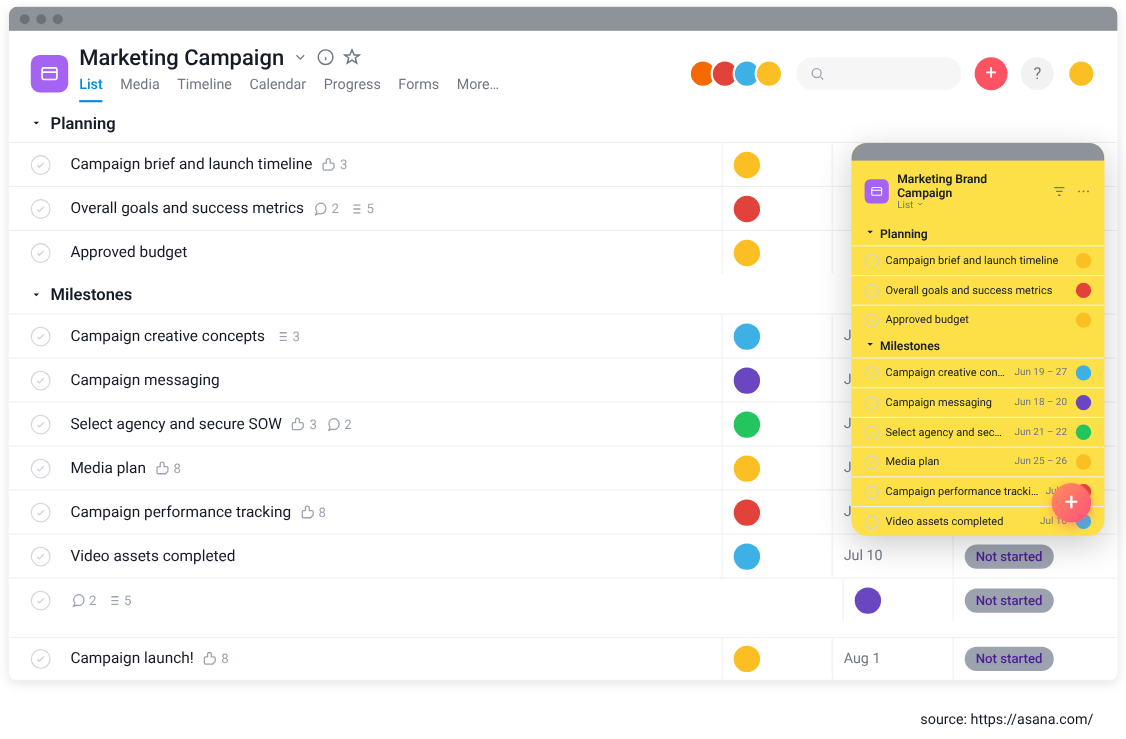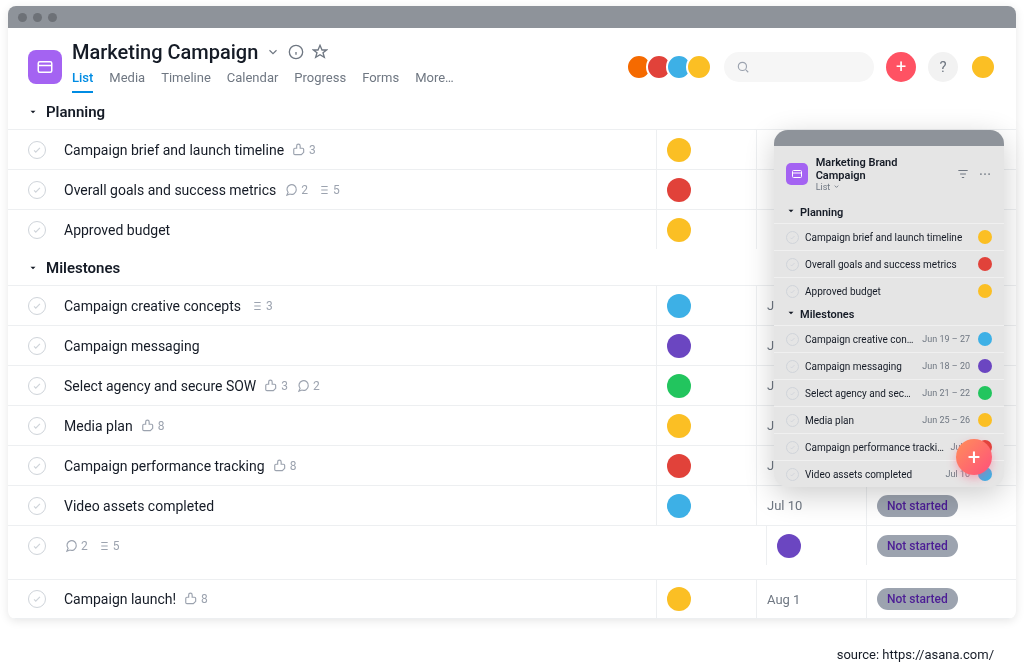--- a/index.html
+++ b/index.html
@@ -46,21 +46,21 @@
   .task-name-cell { flex: 1; display: flex; align-items: center; gap: 8px; }
   .meta-icon { color: #9ca3af; display: inline-flex; align-items: center; gap: 3px; font-size: 12px; }
   .meta-icon svg { width: 14px; height: 14px; }
   .assignee-cell { width: 100px; border-left: 1px solid #edeff1; padding-left: 10px; height: 100%; display: flex; align-items: center; }
   .date-cell { width: 110px; border-left: 1px solid #edeff1; padding-left: 10px; height: 100%; display: flex; align-items: center; font-size: 13px; color: #6f7782; }
   .status-cell { width: 110px; border-left: 1px solid #edeff1; padding-left: 10px; height: 100%; display: flex; align-items: center; }
   .pad-cell { width: 20px; }
   .pill { display: inline-flex; align-items: center; height: 22px; padding: 0 10px; border-radius: 11px; color: #4c1d95; font-size: 12px; font-weight: 500; white-space: nowrap; overflow: hidden; }
 
   
-  .mobile { position: absolute; top: 130px; right: 20px; width: 230px; background: #e5e5e5; border-radius: 14px; box-shadow: 0 8px 30px rgba(0,0,0,0.2); overflow: hidden; }
+  .mobile { position: absolute; top: 130px; right: 20px; width: 230px; background: #fde047; border-radius: 14px; box-shadow: 0 8px 30px rgba(0,0,0,0.2); overflow: hidden; }
   .m-bar { height: 16px; background: #8e939a; }
   .m-head { padding: 10px 12px; display: flex; align-items: center; gap: 8px; }
   .m-proj-icon { width: 22px; height: 22px; background: #a463f2; border-radius: 5px; display:flex; align-items:center; justify-content:center; color:#fff; }
   .m-title { font-size: 11px; font-weight: 600; }
   .m-sub { font-size: 9px; color: #6f7782; }
   .m-actions { margin-left: auto; display: flex; gap: 8px; color: #6f7782; }
   .m-section { padding: 4px 12px; font-size: 11px; font-weight: 600; display: flex; align-items: center; gap: 4px; }
   .m-row { padding: 6px 12px; display: flex; align-items: center; gap: 6px; font-size: 10px; border-top: 1px solid #f0f0f0; }
   .m-check { width: 13px; height: 13px; border: 1px solid #d0d4da; border-radius: 50%; flex-shrink: 0; display:inline-flex; align-items:center; justify-content:center; color:#d0d4da; }
   .m-check svg { width: 7px; height: 7px; }

